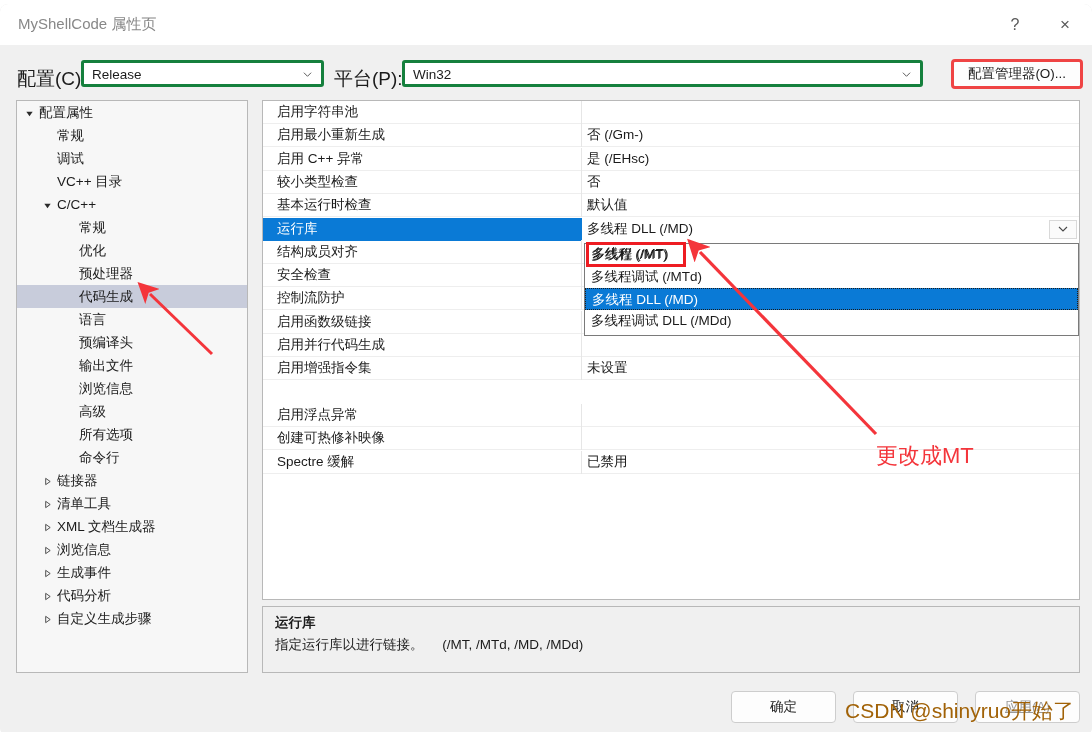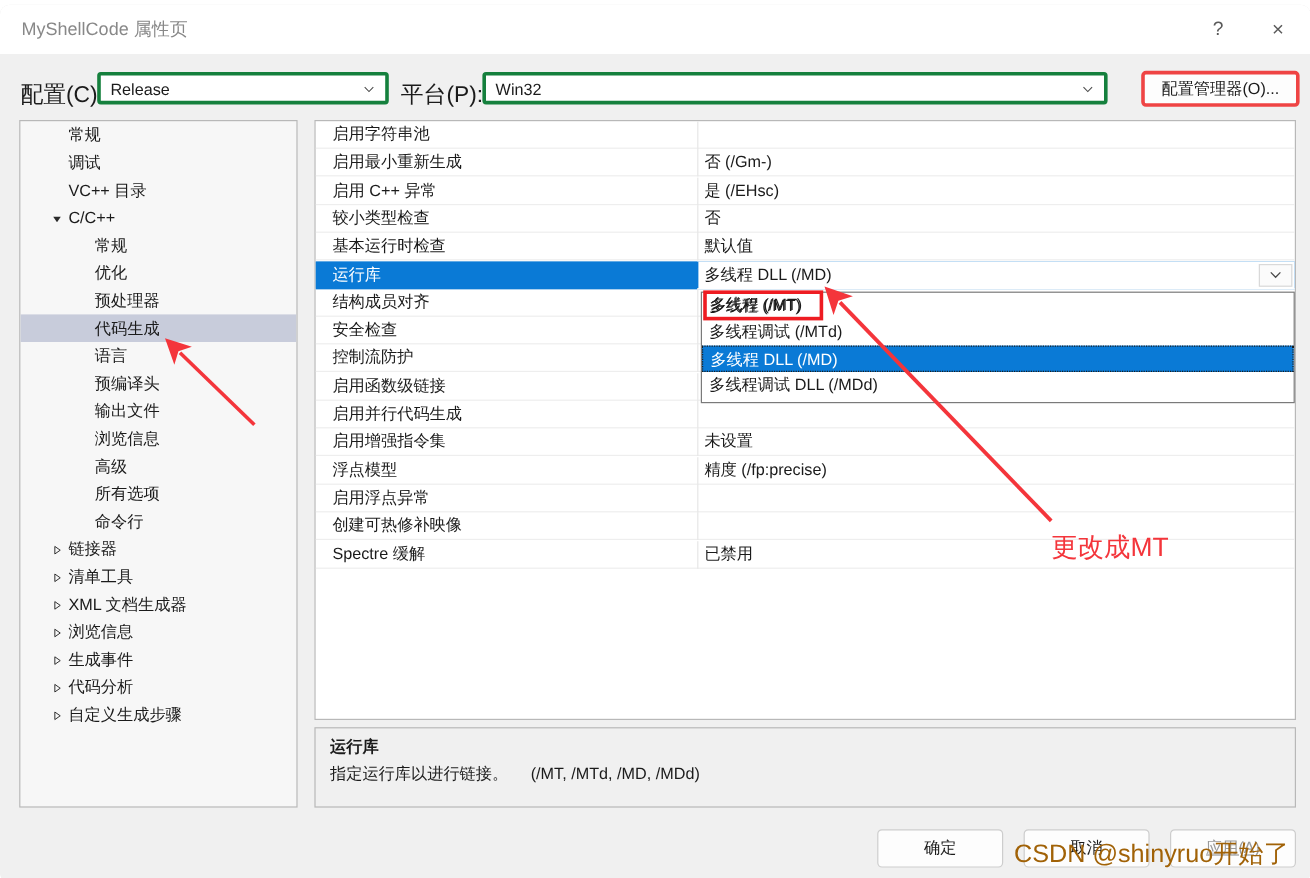--- a/index.html
+++ b/index.html
@@ -195,20 +195,23 @@
   <div class="lbl" id="plat-label">平台(P):</div>
   <div class="combo" id="plat-combo">
     <span class="val">Win32</span>
     <svg class="chev" viewBox="0 0 10 10">
       <path d="M1 3 L5 7 L9 3" fill="none" stroke="#4a4a4a" stroke-width="1"></path>
     </svg>
   </div>
   <div id="cfgmgr-btn">配置管理器(O)...</div>
 
   <div id="tree">
+      <div class="tnode"><span style="display: inline-block; width: 8px;"></span><span style="display: inline-block; width: 14px;"><svg viewBox="0 0 10 10" width="9" height="9" style="vertical-align: middle;">
+            <path d="M1.5 3 L8.5 3 L5 8 Z" fill="#2b2b2b"></path>
+          </svg></span><span class="tlabel">配置属性</span></div>
       <div class="tnode"><span style="display: inline-block; width: 26px;"></span><span style="display: inline-block; width: 14px;"></span><span class="tlabel">常规</span></div>
       <div class="tnode"><span style="display: inline-block; width: 26px;"></span><span style="display: inline-block; width: 14px;"></span><span class="tlabel">调试</span></div>
       <div class="tnode"><span style="display: inline-block; width: 26px;"></span><span style="display: inline-block; width: 14px;"></span><span class="tlabel">VC++ 目录</span></div>
       <div class="tnode"><span style="display: inline-block; width: 26px;"></span><span style="display: inline-block; width: 14px;"><svg viewBox="0 0 10 10" width="9" height="9" style="vertical-align: middle;">
             <path d="M1.5 3 L8.5 3 L5 8 Z" fill="#2b2b2b"></path>
           </svg></span><span class="tlabel">C/C++</span></div>
       <div class="tnode"><span style="display: inline-block; width: 48px;"></span><span style="display: inline-block; width: 14px;"></span><span class="tlabel">常规</span></div>
       <div class="tnode"><span style="display: inline-block; width: 48px;"></span><span style="display: inline-block; width: 14px;"></span><span class="tlabel">优化</span></div>
       <div class="tnode"><span style="display: inline-block; width: 48px;"></span><span style="display: inline-block; width: 14px;"></span><span class="tlabel">预处理器</span></div>
       <div class="tnode sel"><span style="display: inline-block; width: 48px;"></span><span style="display: inline-block; width: 14px;"></span><span class="tlabel">代码生成</span></div>
@@ -303,25 +306,20 @@
         <div class="prow" style="top: 233px;">
           <div class="splitter"></div>
           <div class="pname">启用并行代码生成</div>
           <div class="pval"></div>
         </div>
         <div class="prow" style="top: 256.3px;">
           <div class="splitter"></div>
           <div class="pname">启用增强指令集</div>
           <div class="pval">未设置</div>
         </div>
-        <div class="prow" style="top: 279.6px;">
-          <div class="splitter"></div>
-          <div class="pname">浮点模型</div>
-          <div class="pval">精度 (/fp:precise)</div>
-        </div>
         <div class="prow" style="top: 302.9px;">
           <div class="splitter"></div>
           <div class="pname">启用浮点异常</div>
           <div class="pval"></div>
         </div>
         <div class="prow" style="top: 326.2px;">
           <div class="splitter"></div>
           <div class="pname">创建可热修补映像</div>
           <div class="pval"></div>
         </div>

